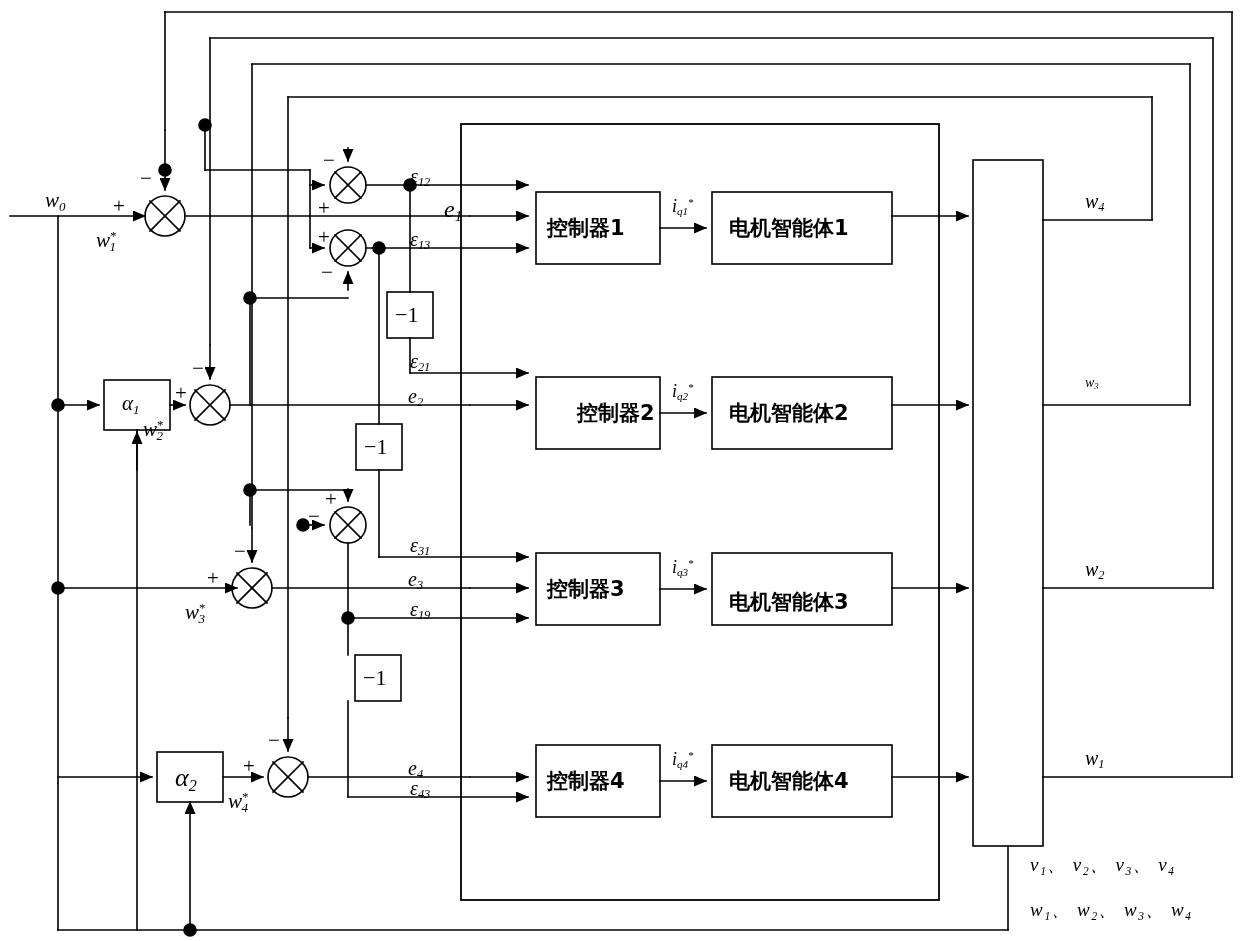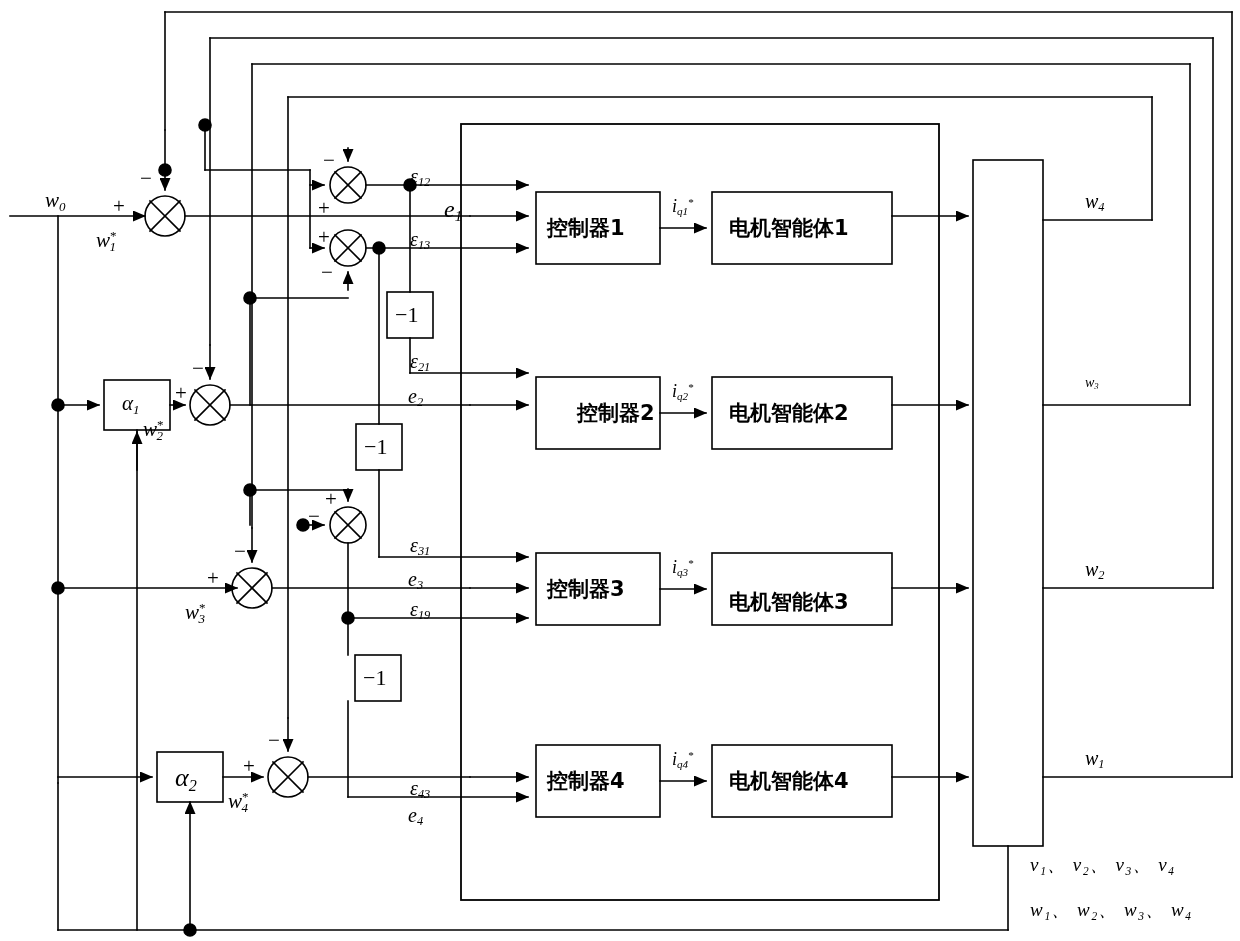--- a/index.html
+++ b/index.html
@@ -231,21 +231,21 @@
 
   <div class="lbl italic" style="left:408px; top:196px; font-size:24px;margin-left:36px;">
     <span>e</span><span class="sub">1</span>
   </div>
   <div class="lbl italic" style="left:408px; top:385px; font-size:20px;">
     <span>e</span><span class="sub">2</span>
   </div>
   <div class="lbl italic" style="left:408px; top:568px; font-size:20px;">
     <span>e</span><span class="sub">3</span>
   </div>
-  <div class="lbl italic" style="left:408px; top:757px; font-size:20px;margin-top:47px;">
+  <div class="lbl italic" style="left:408px; top:757px; font-size:20px;">
     <span>e</span><span class="sub">4</span>
   </div>
 
   <div class="lbl italic" style="left:410px; top:165px; font-size:20px;">
     <span>ε</span><span class="sub">12</span>
   </div>
   <div class="lbl italic" style="left:410px; top:228px; font-size:20px;">
     <span>ε</span><span class="sub">13</span>
   </div>
   <div class="lbl italic" style="left:410px; top:350px; font-size:20px;">

